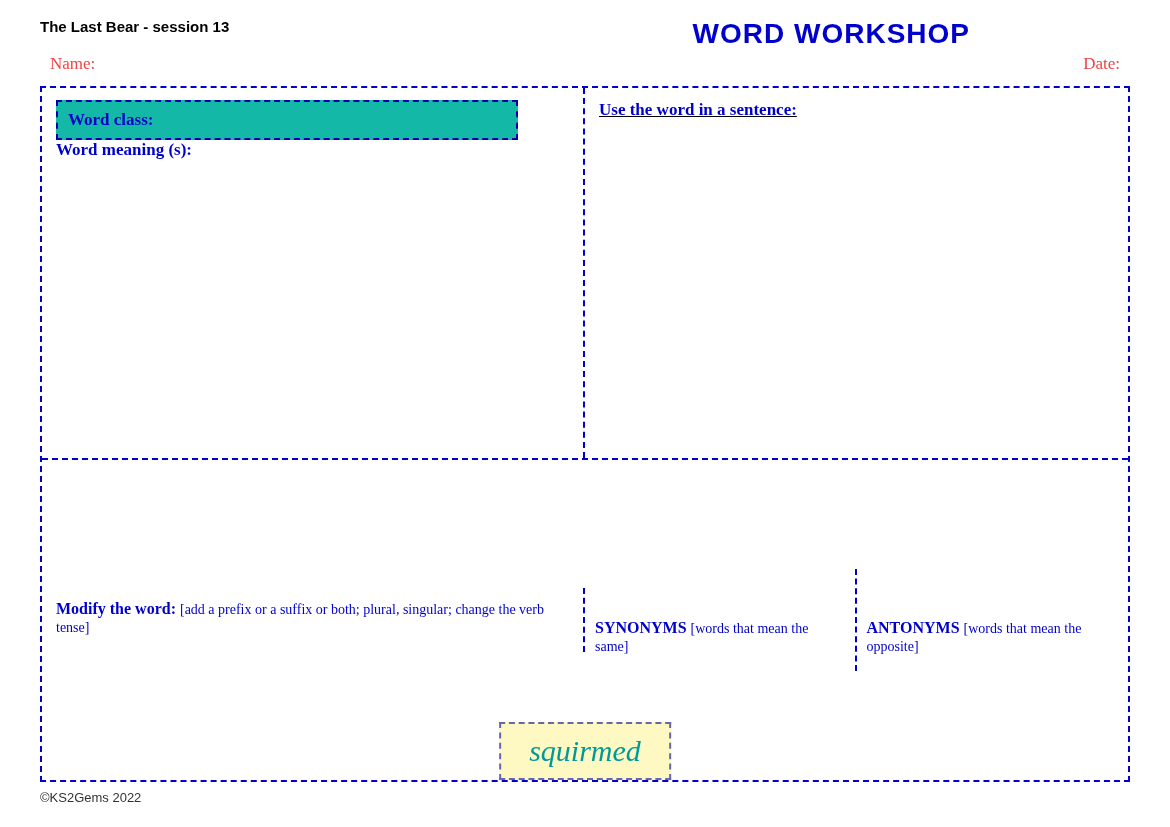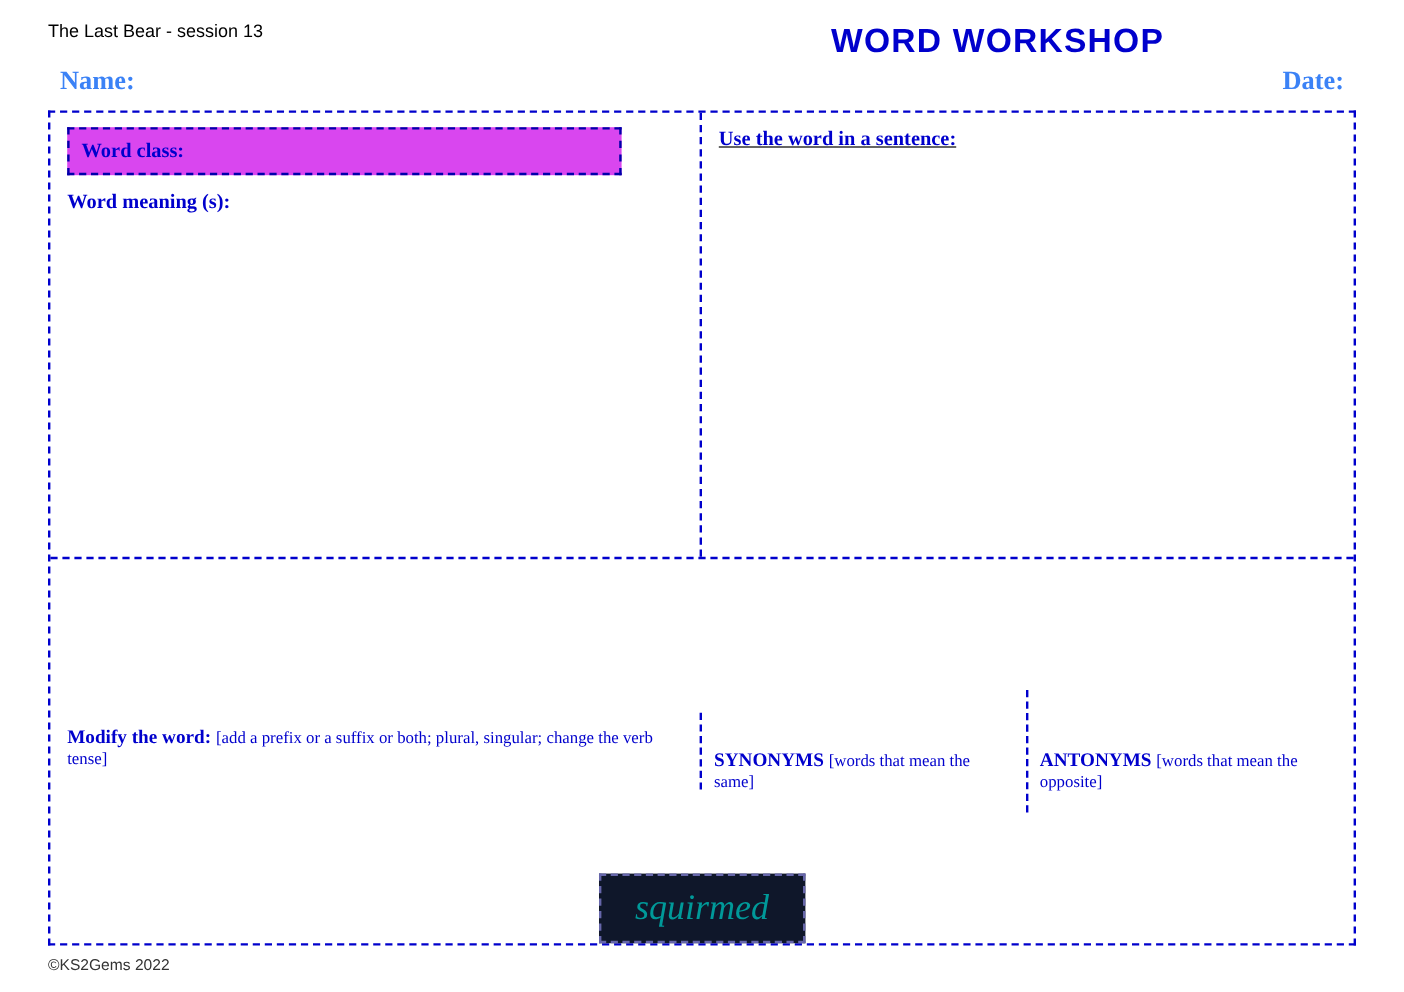--- a/index.html
+++ b/index.html
@@ -27,43 +27,44 @@
       display: flex;
       align-items: flex-start;
       justify-content: space-between;
       margin-bottom: 4px;
     }
 
     .session-label {
       font-size: 15px;
       color: #000000;
       font-family: Arial, sans-serif;
+      font-weight: bold;
     }
 
     .main-title {
       font-size: 28px;
       font-weight: bold;
       color: #0000cc;
       text-align: right;
       flex: 1;
       font-family: Arial, sans-serif;
       letter-spacing: 1px;
     }
 
     .name-date-row {
       display: flex;
       justify-content: space-between;
       margin-bottom: 12px;
       padding: 0 10px;
     }
 
     .name-label, .date-label {
-      font-size: 22px;
-      font-weight: bold;
-      color: #3b82f6;
+      font-size: 17px;
+      font-weight: normal;
+      color: #ef4444;
     }
 
     .outer-container {
       border: 2px dashed #0000cc;
       width: 100%;
       position: relative;
     }
 
     
     .top-section {
@@ -81,23 +82,22 @@
 
     .right-panel {
       width: 50%;
       padding: 12px 14px;
       min-height: 370px;
       text-decoration: underline;
     }
 
     .word-class-box {
       border: 2px dashed #0000aa;
-      background-color: #d946ef;
+      background-color: #14b8a6;
       padding: 8px 10px;
-      margin-bottom: 12px;
       width: 90%;
     }
 
     .section-heading {
       font-size: 17px;
       font-weight: bold;
       color: #0000cc;
     }
 
     .right-panel .section-heading {
@@ -108,21 +108,21 @@
     .center-word-container {
       position: absolute;
       bottom: 0;
       left: 50%;
       transform: translateX(-50%);
       z-index: 10;
     }
 
     .center-word-box {
       border: 2px dashed #6666aa;
-      background-color: #0f172a;
+      background-color: #fef9c3;
       padding: 10px 28px;
       font-size: 30px;
       color: #009999;
       font-style: italic;
       font-family: 'Comic Sans MS', cursive;
       white-space: nowrap;
     }
 
     
     .bottom-section {

